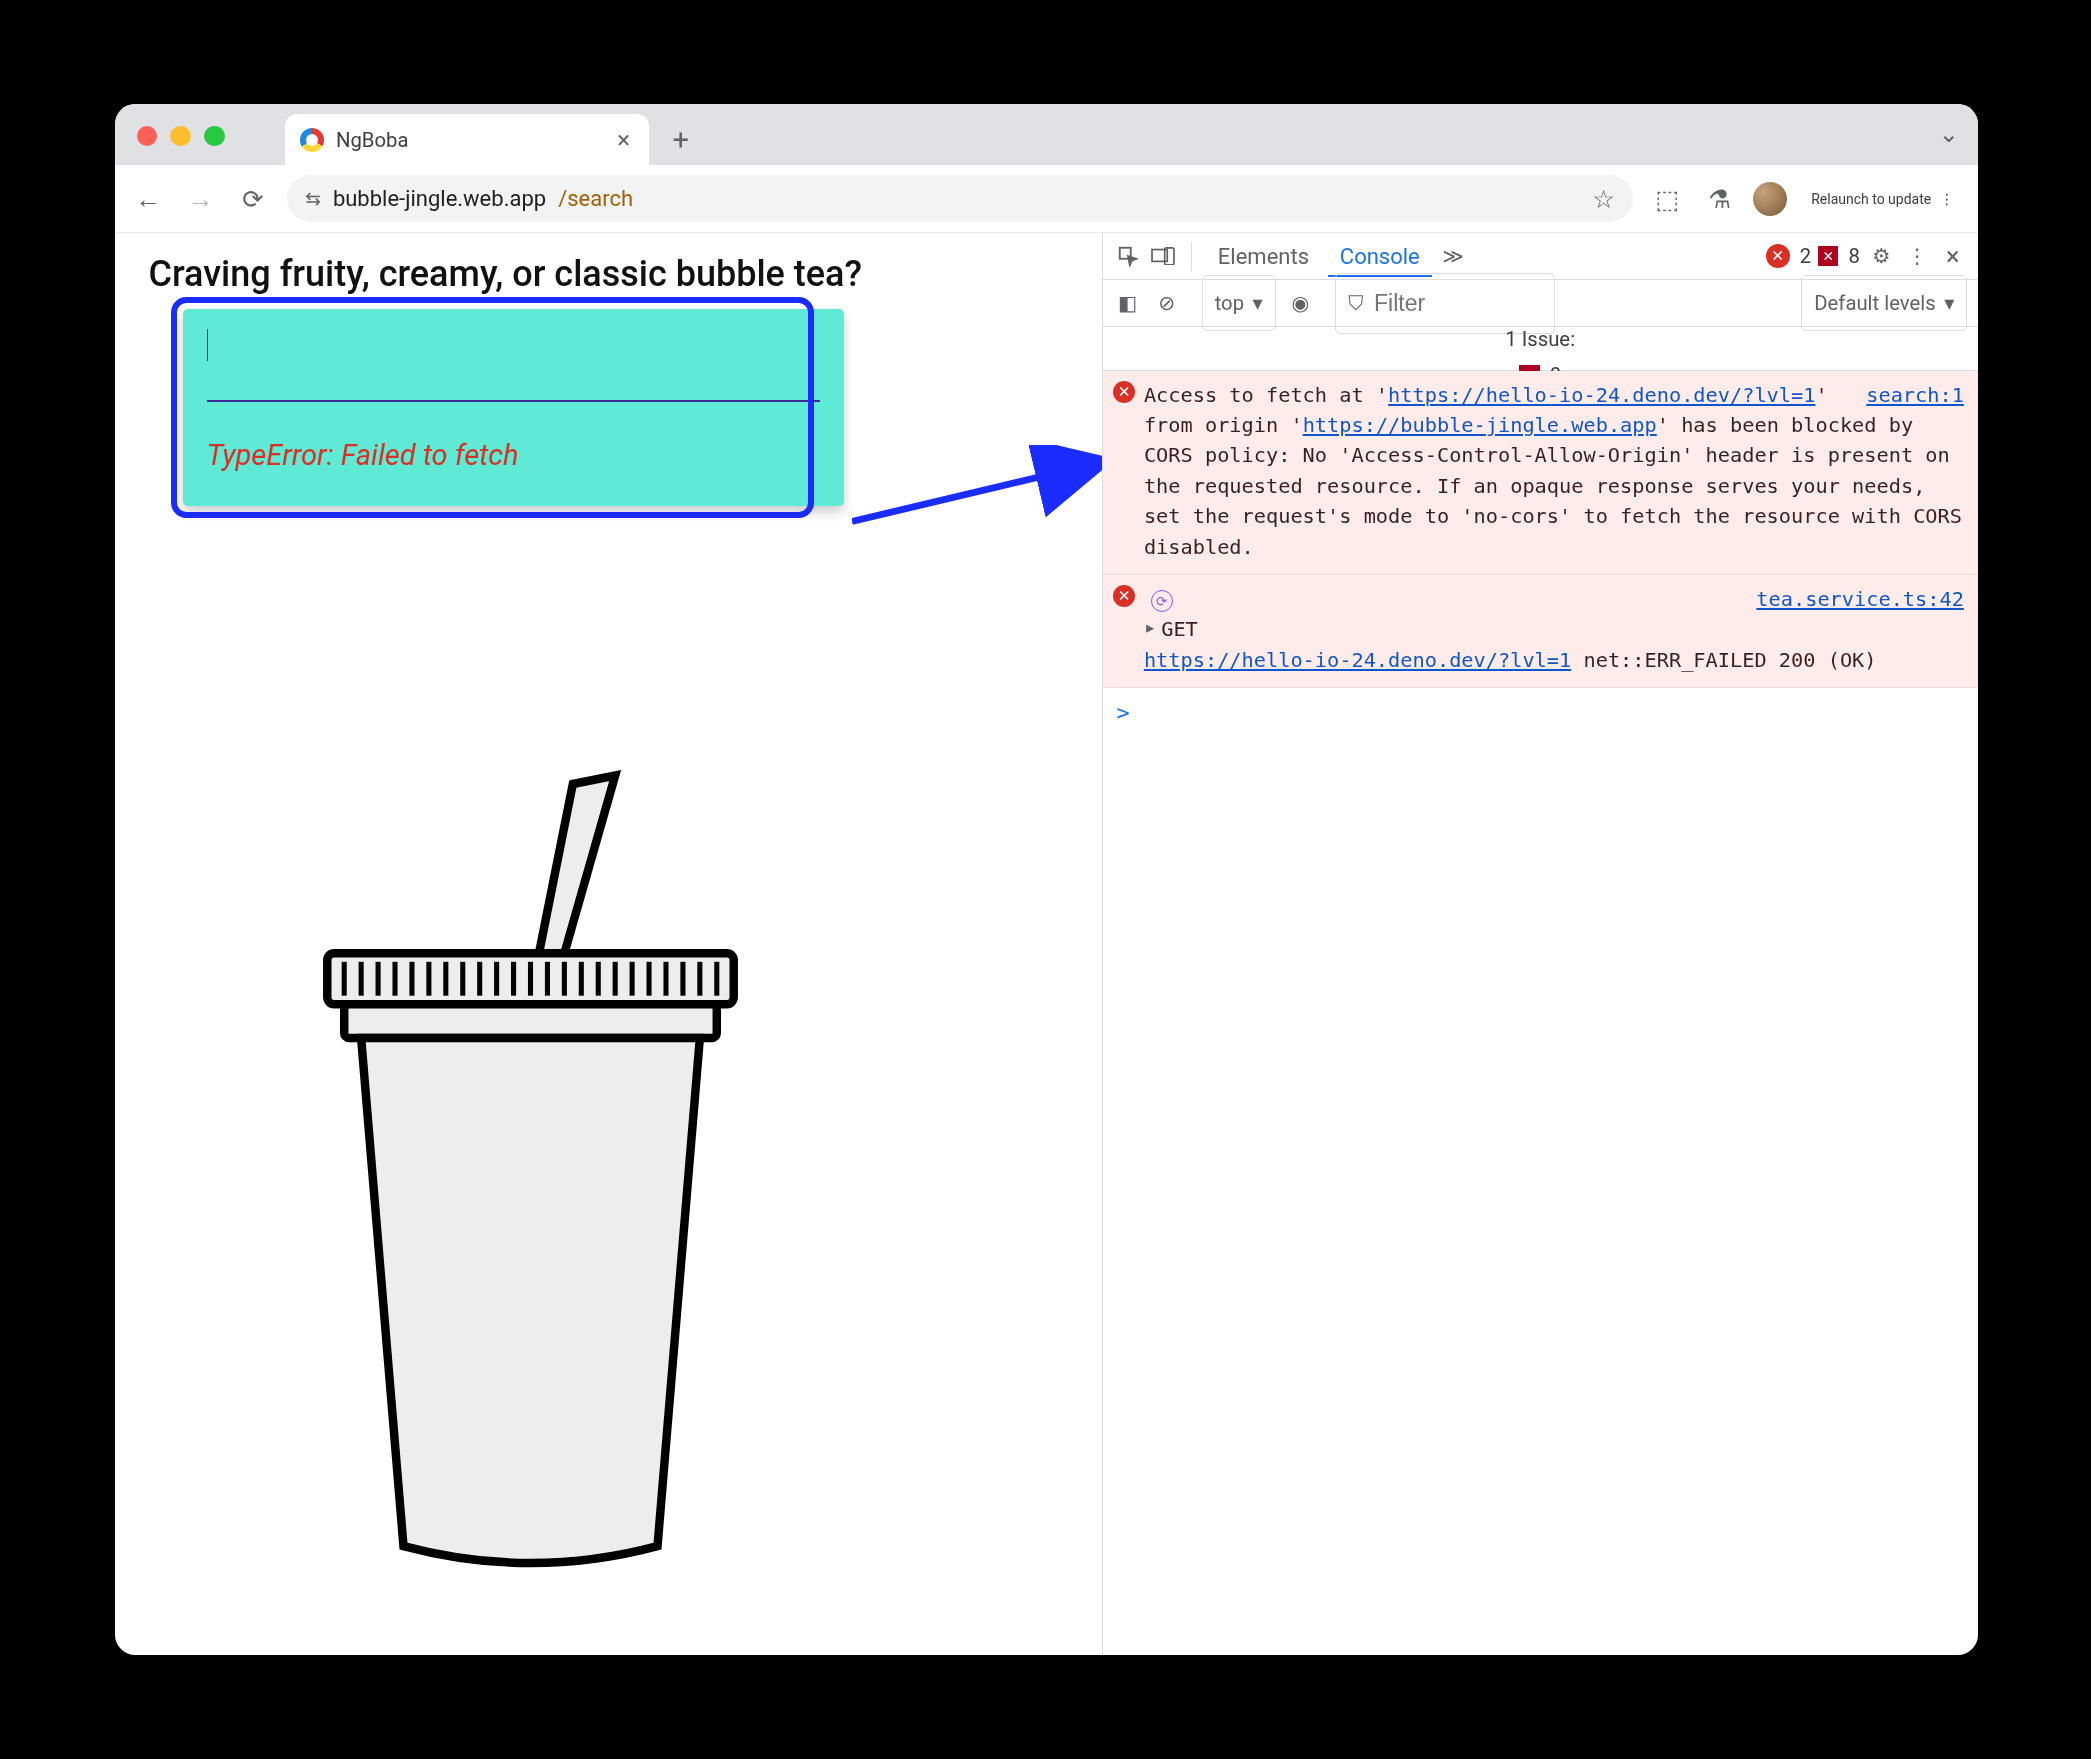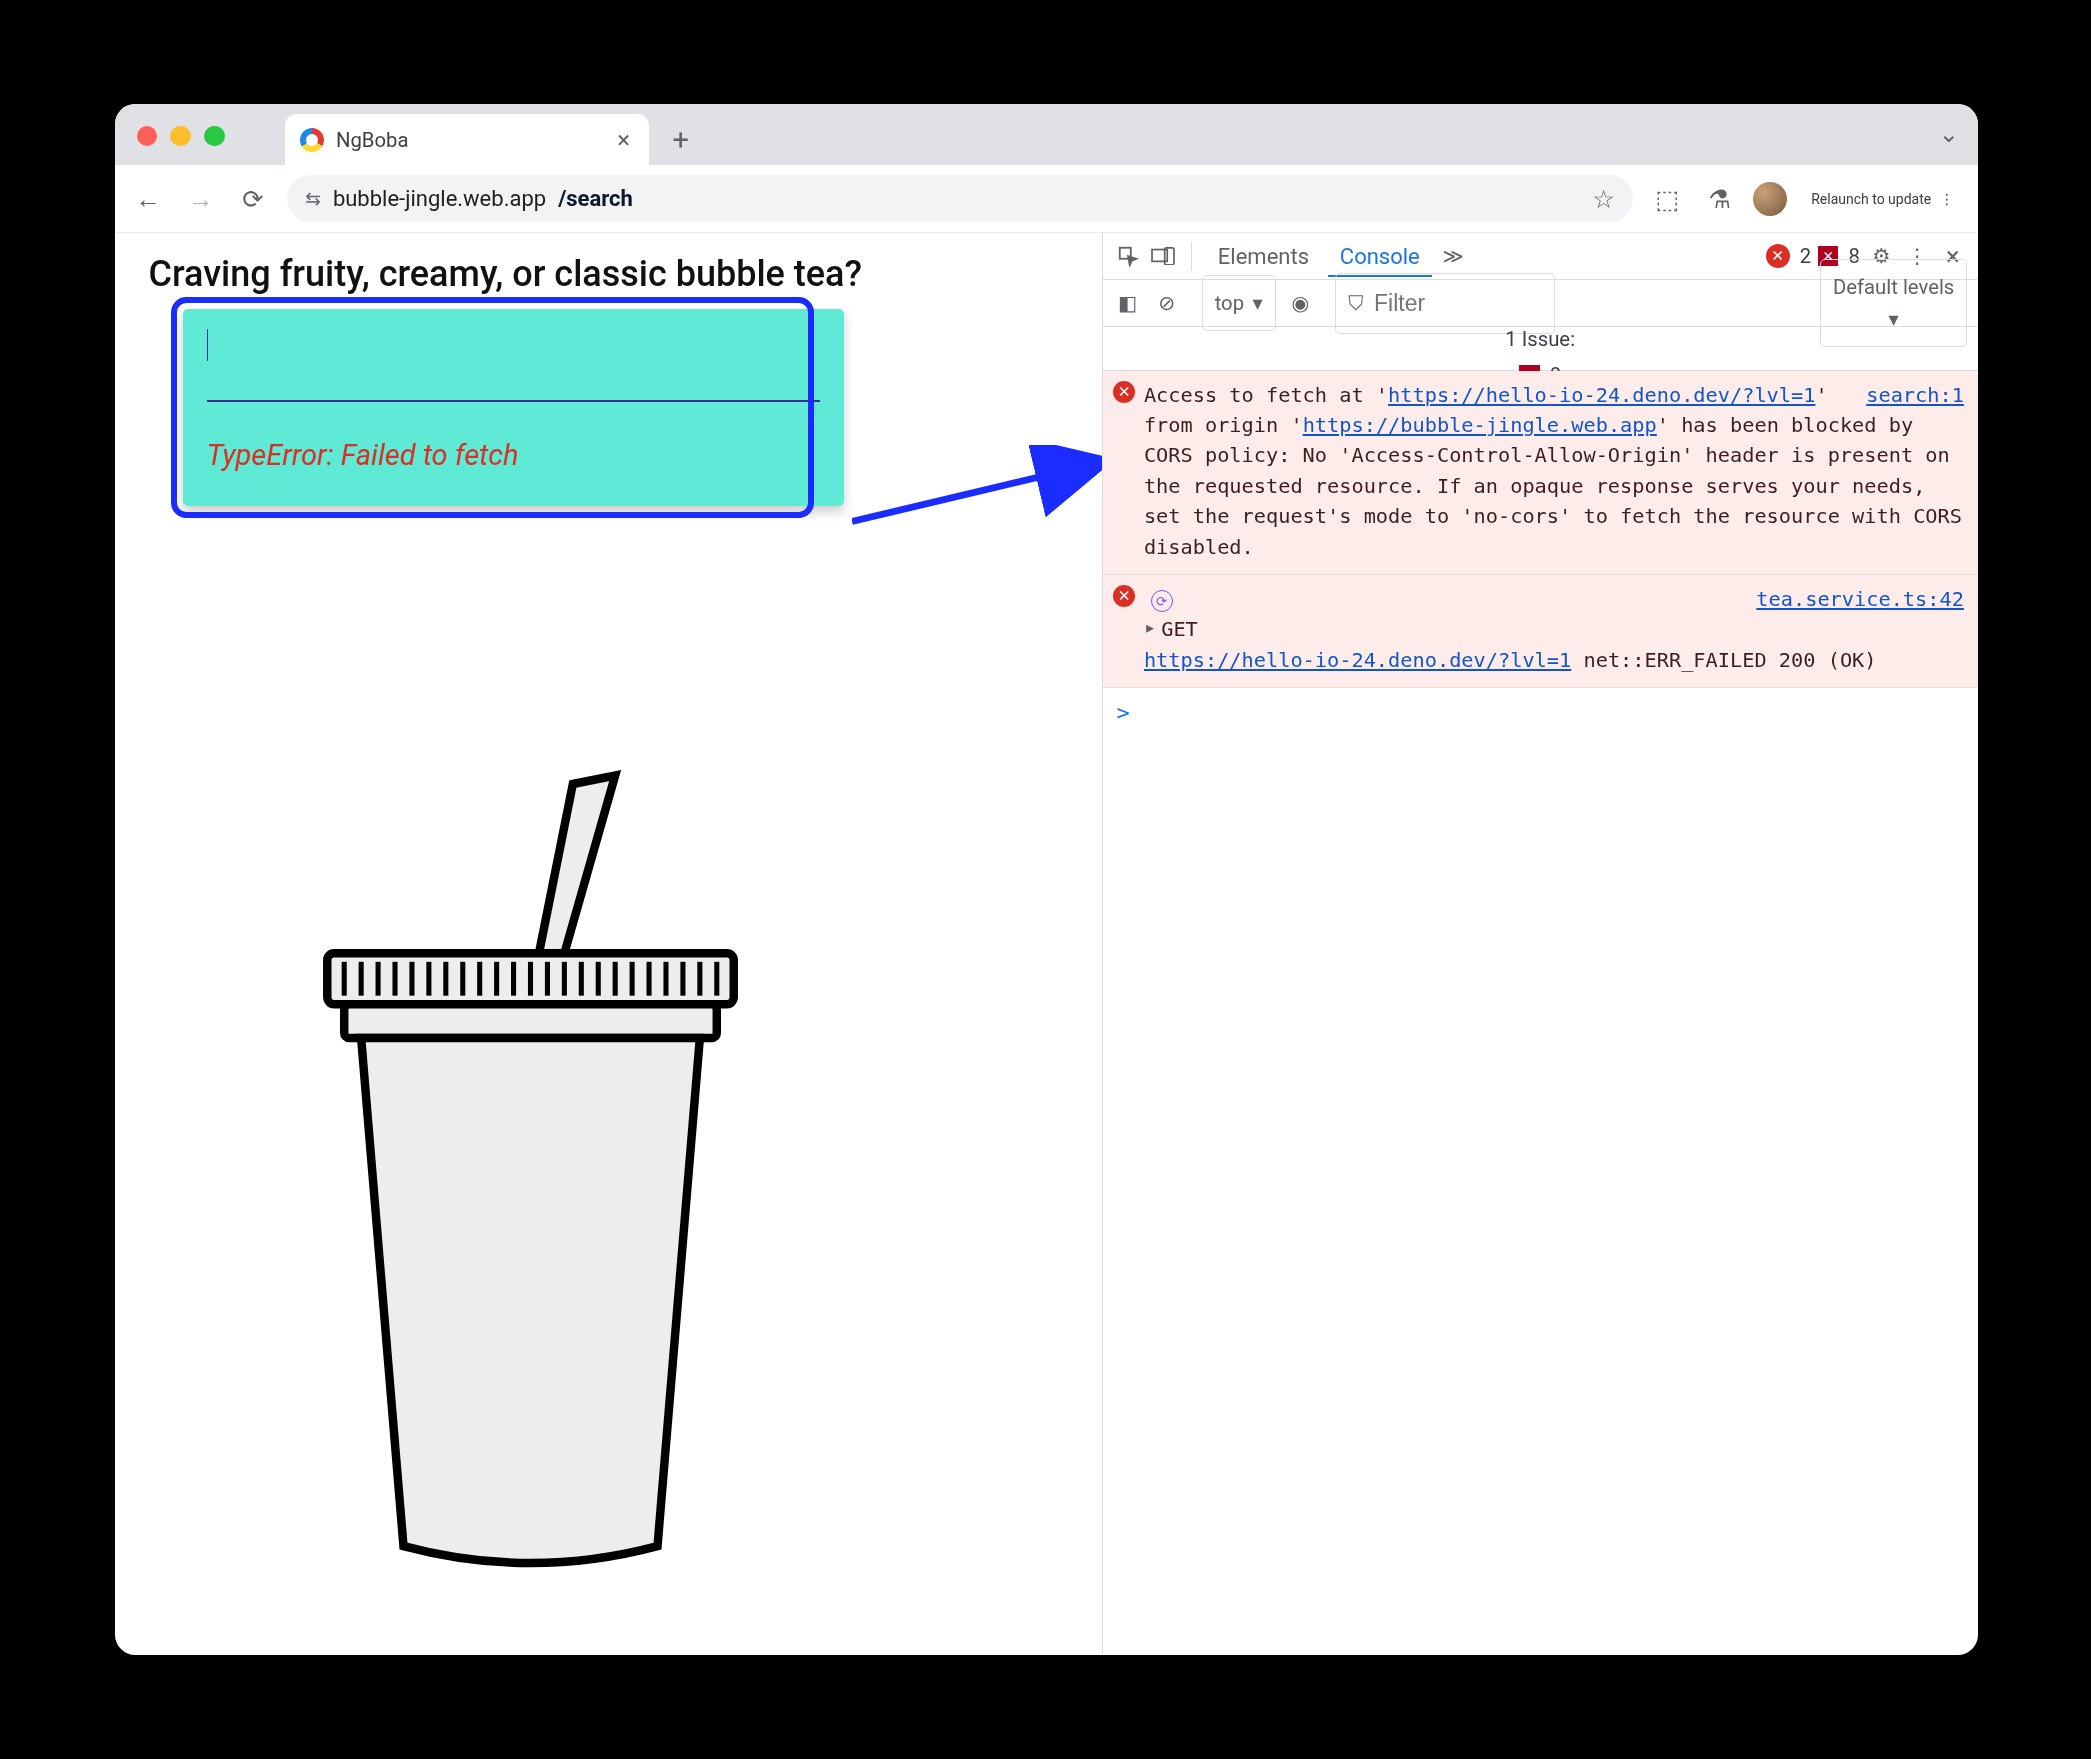--- a/index.html
+++ b/index.html
@@ -89,35 +89,35 @@
   .badge-err { background:var(--error-red); color:#fff; border-radius:50%; width:24px; height:24px; display:inline-flex; align-items:center; justify-content:center; font-size:15.3px; margin-right:3.4px;}
   .badge-warn { background:#b00020; color:#fff; width:20.3px; height:20.3px; display:inline-flex; align-items:center; justify-content:center; font-size:13.6px; margin-right:3.4px;}
   .counts { display:flex; align-items:center; gap:6.8px; font-size:20.3px; color:#3c4043;}
   .dt-icon { width:29px; height:29px; display:inline-flex; align-items:center; justify-content:center; font-size:20.3px; color:#5f6368; cursor:pointer;}
   .dt-close { font-size:25.4px; }
 
   
   .dt-bar { height:47px; display:flex; align-items:center; gap:10.2px; padding:0 10.2px; border-bottom:0.8px solid var(--border); font-size:20.3px; color:#5f6368;}
   .dt-bar .pill { border:0.8px solid var(--border); border-radius:5.1px; padding:15px 12px; display:flex; align-items:center; gap:8.5px;}
   .dt-bar .filter { flex:0 0 220px; }
-  .dt-bar .levels { margin-left:auto;flex-direction:column; }
+  .dt-bar .levels { margin-left:auto; }
 
   .dt-issues { height:44px; display:flex; align-items:center; gap:12px; padding:0 12px; border-bottom:0.8px solid var(--border); font-size:20.3px; color:#3c4043;flex-direction:column;}
 
   
   .msgs { overflow:auto; font-family:var(--mono); font-size:20.3px; line-height:1.5; }
   .msg { border-bottom:0.8px solid #f1d7d5; background:var(--error-bg); padding:8.5px 13.6px 12px 41px; position:relative; color:#3c1e1e;}
   .msg .x { position:absolute; left:10.2px; top:10.2px; width:22px; height:22px; border-radius:50%; background:var(--error-red); color:#fff; display:flex; align-items:center; justify-content:center; font-size:15.3px; font-family:var(--ui);}
   .msg a { color:#1155cc; text-decoration:underline; }
   .msg .src { float:right; color:#1155cc; text-decoration:underline; }
   .msg .tri { display:inline-block; transform:translateY(-1.7px); margin-right:5.1px; color:#5f6368;}
   .prompt { padding:8.5px 13.6px; color:var(--devtools-blue); font-family:var(--mono); font-size:22px;}
   .reload-badge{display:inline-flex;width:22px;height:22px;border-radius:50%;border:1.7px solid #7a5af5;color:#7a5af5;align-items:center;justify-content:center;font-size:13.6px;margin-left:6.8px;}
 
-  .url-path { color:#0f172a;font-weight:bold; }
+  .url-path { color:#a16207; }
   .url-host { color:#202124; }
 </style>
 </head>
 <body>
 
 <div class="window">
 
   <div class="tabstrip">
     <div class="traffic">
       <div class="dot red"></div>

